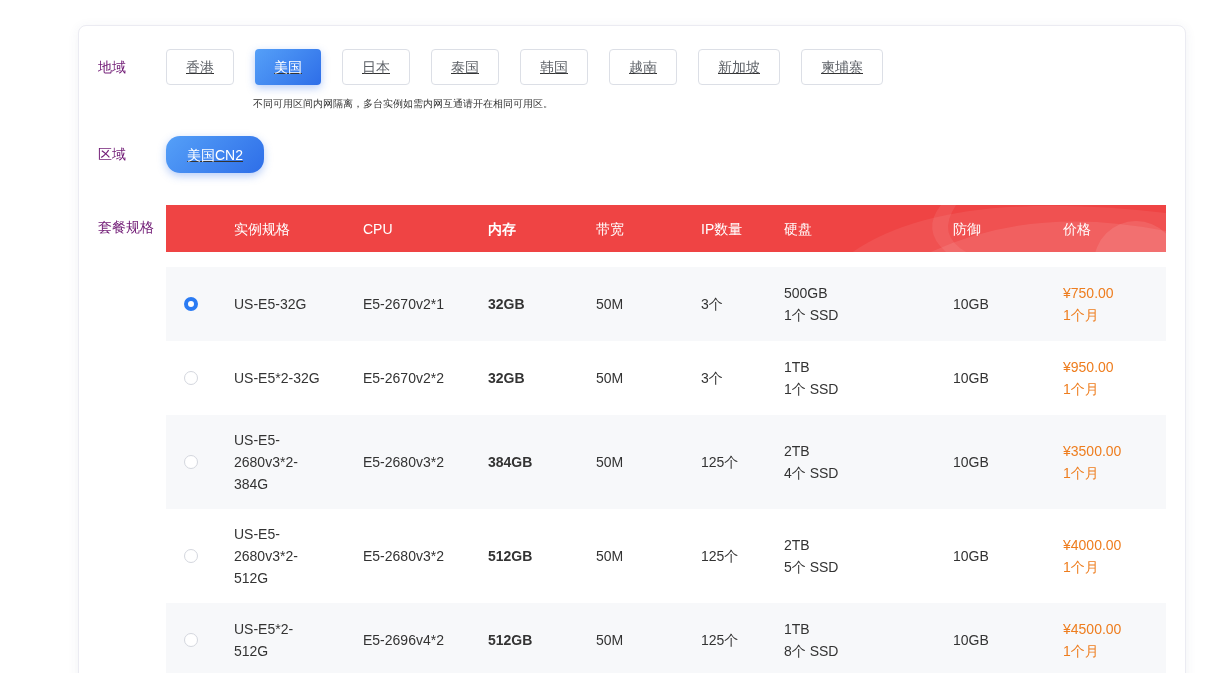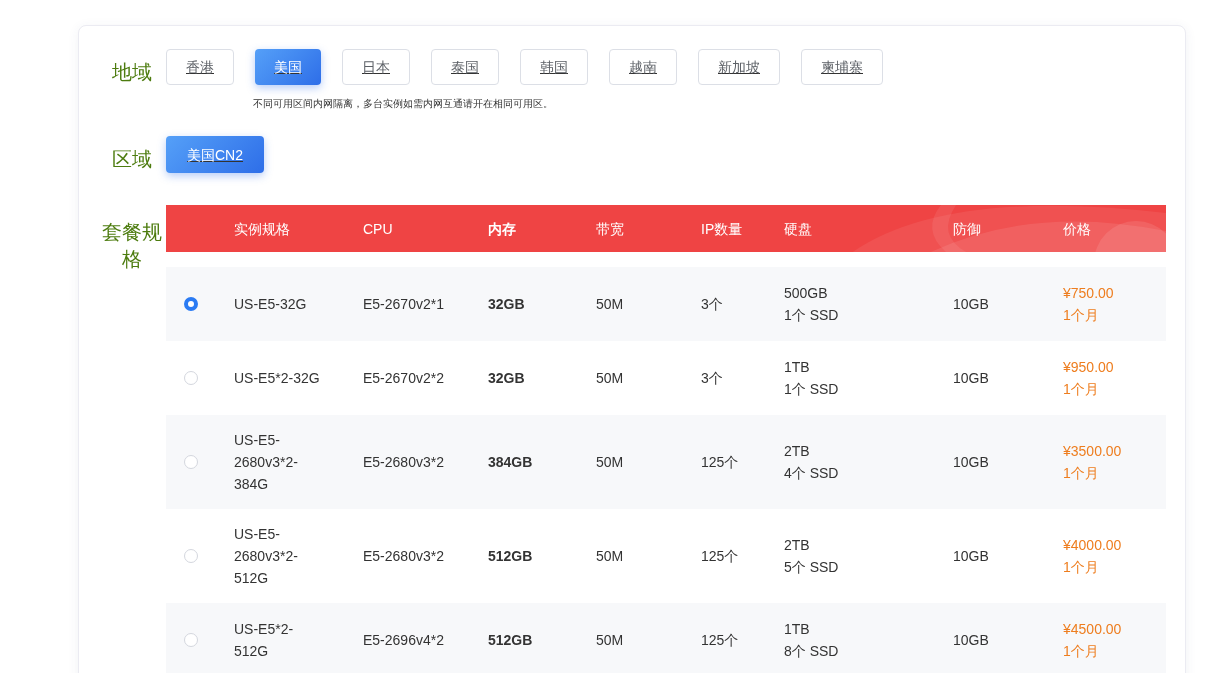--- a/index.html
+++ b/index.html
@@ -17,41 +17,41 @@
     background: #fff;
     border: 1px solid #ebebf2;
     border-radius: 8px;
     box-shadow: 0 2px 12px rgba(60,70,110,0.07);
     padding-top: 23px;
   }
   .sec-row { display: flex; }
   .sec-label {
     width: 87px; flex-shrink: 0;
     padding-left: 19px; padding-top: 10px;
-    font-size: 20px; color: #4d7c0f; text-align: center;
+    font-size: 14px; color: #701a75;
   }
   .btn-group { display: flex; gap: 21px; text-decoration: underline; }
   .opt-btn {
     height: 36px; padding: 0 19px;
     background: #fff;
     border: 1px solid #dcdfe6;
     border-radius: 4px;
     font-size: 14px; color: #5c6066;
     font-family: inherit;
     cursor: pointer;
     line-height: 34px;
   }
   .opt-btn.selected {
     background: linear-gradient(135deg, #55a0f8 0%, #2e6ee8 100%);
     border: none;
     color: #fff;
     line-height: 36px;
     box-shadow: 0 3px 8px rgba(46,110,232,0.35);
   }
-  .zone-btn { height: 37px; padding: 0 21px; line-height: 37px; }
+  .zone-btn { height: 37px; padding: 0 21px; line-height: 37px; border-radius: 14px; }
   .note {
     margin-left: 87px; margin-top: 12px;
     font-size: 10px; color: #333;
   }
   .sec-zone { margin-top: 25px; }
   .sec-plan { margin-top: 32px; }
   .plan-table { width: 1000px; }
   .t-header {
     position: relative;
     display: flex; align-items: center;

